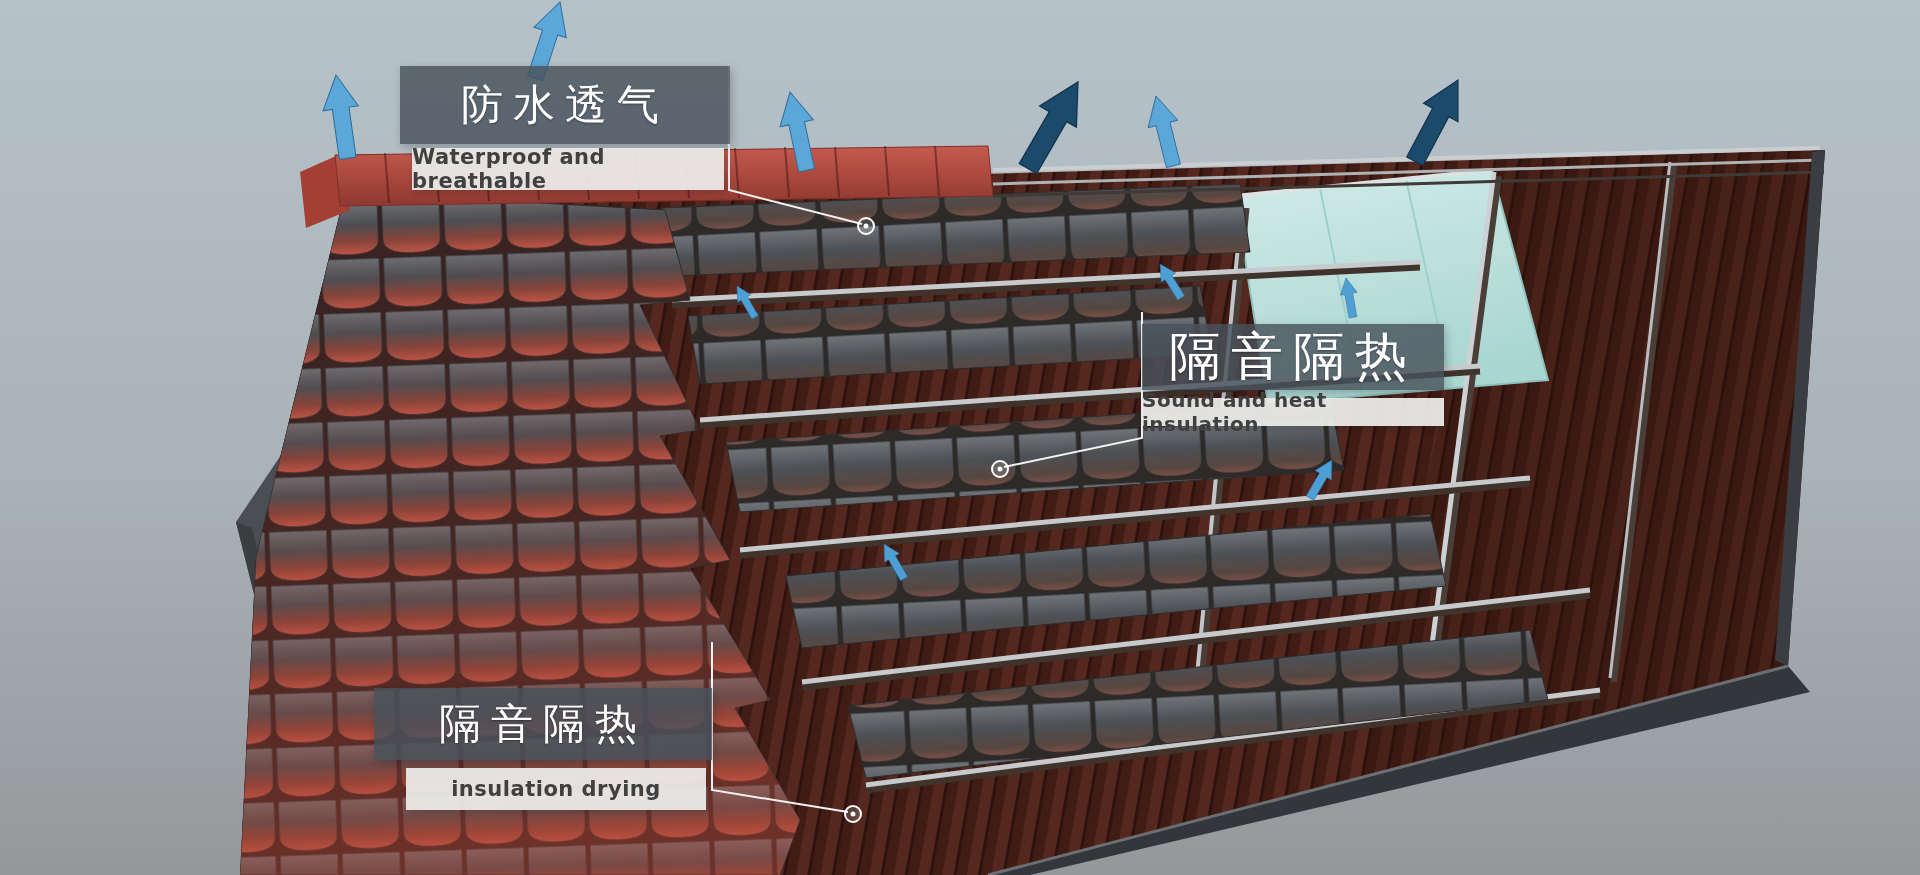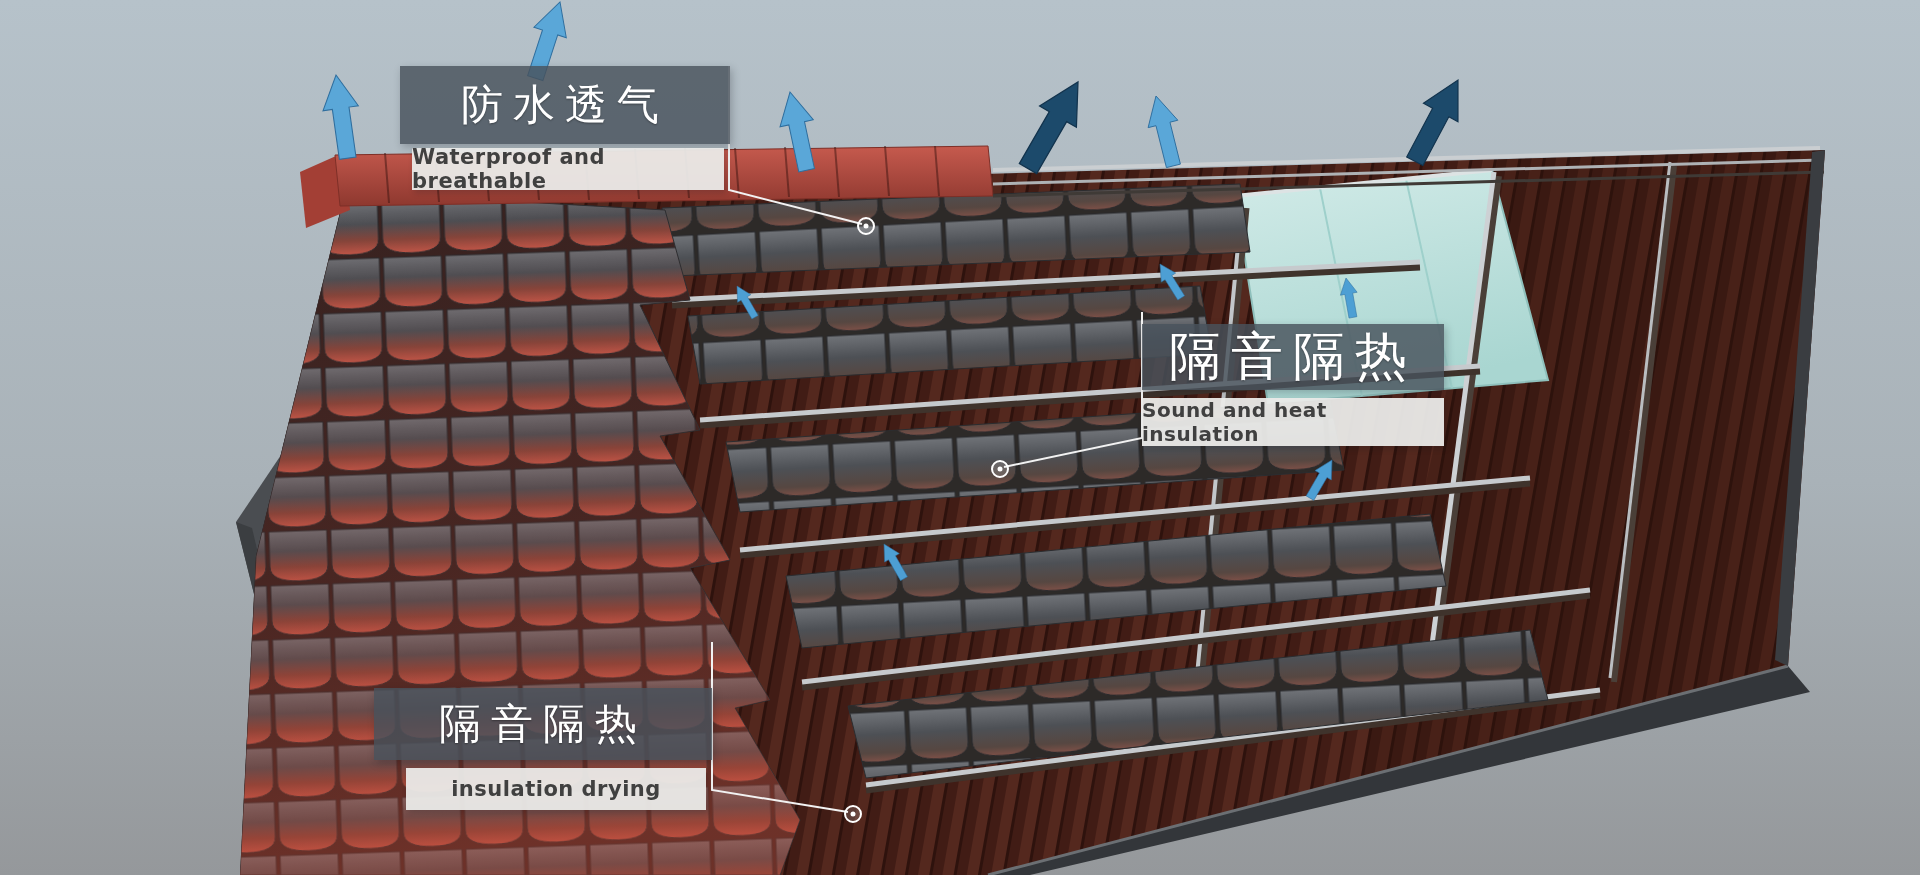--- a/index.html
+++ b/index.html
@@ -29,21 +29,21 @@
     background:rgba(234,234,232,0.95);
     color:#404040;
     font-size:21px;
     font-weight:600;
     letter-spacing:0.5px;
     box-shadow:2px 3px 6px rgba(20,25,30,0.2);
   }
   #lbl-waterproof-zh{left:400px;top:66px;width:330px;height:78px;}
   #lbl-waterproof-en{left:412px;top:148px;width:312px;height:42px;}
   #lbl-insulation-zh{left:1142px;top:324px;width:302px;height:66px;font-size:52px;}
-  #lbl-insulation-en{left:1142px;top:398px;width:302px;height:48px;font-size:20px;}
+  #lbl-insulation-en{left:1142px;top:398px;width:302px;height:28px;font-size:20px;}
   #lbl-ventilation-zh{left:374px;top:688px;width:338px;height:72px;}
   #lbl-ventilation-en{left:406px;top:768px;width:300px;height:42px;}
 </style>
 </head>
 <body>
 
 <div class="stage">
 
   <svg width="1920" height="875" viewBox="0 0 1920 875">
     <defs>

